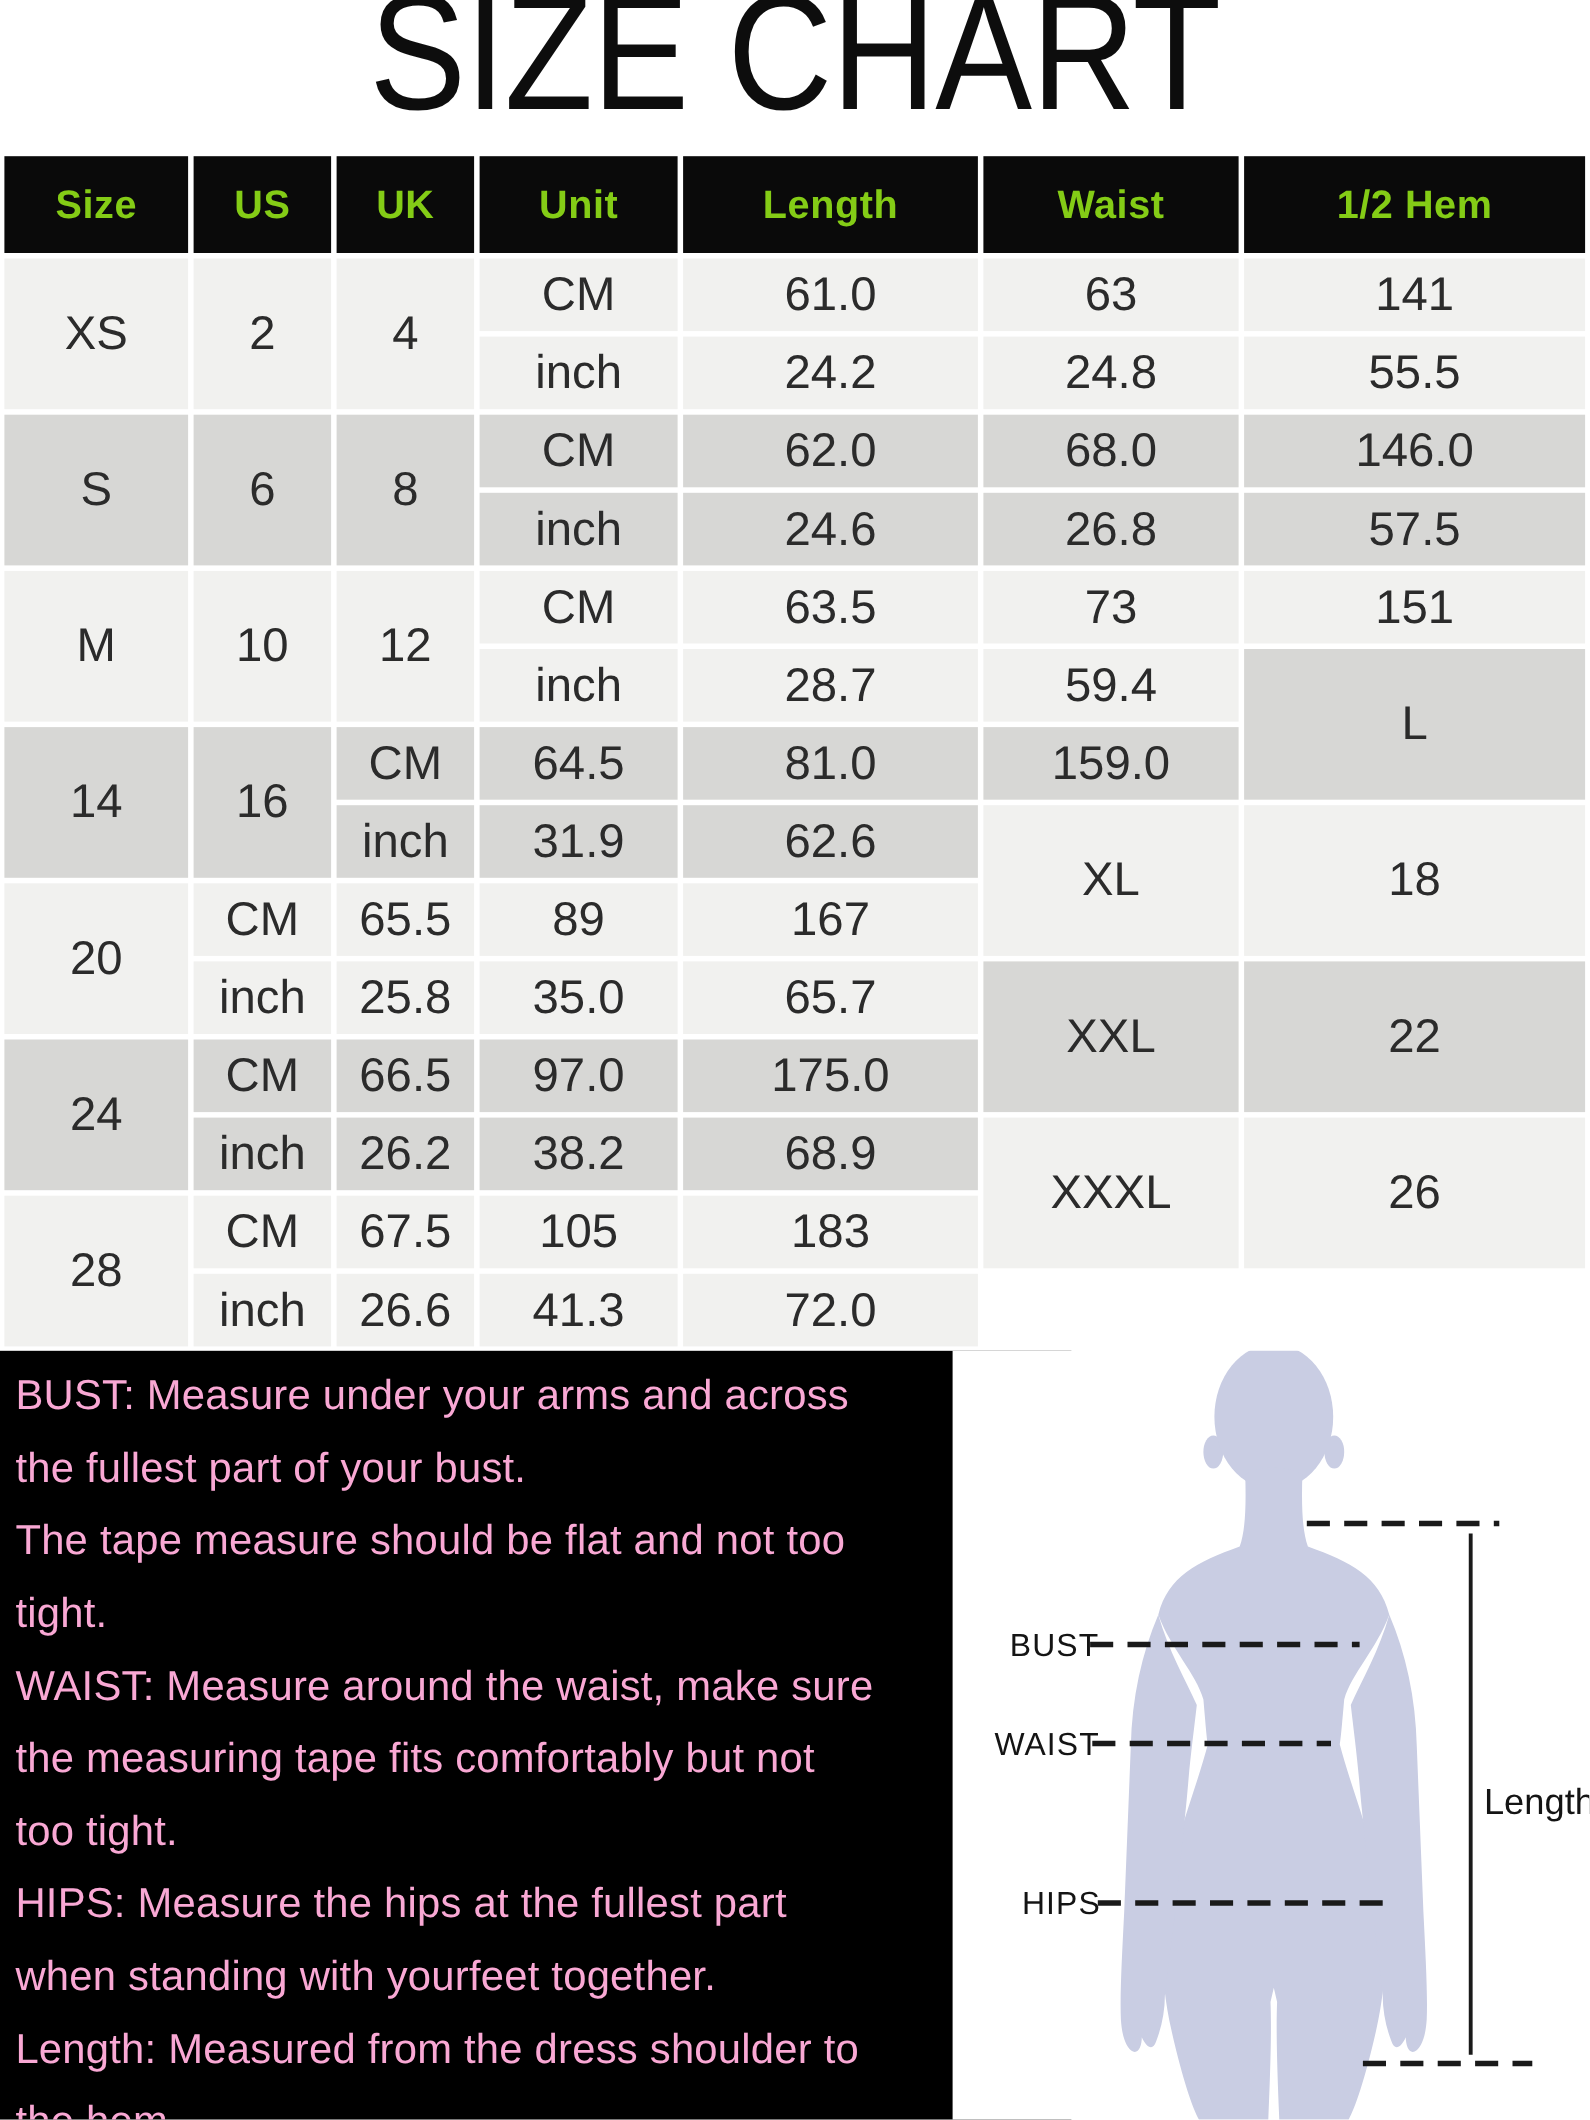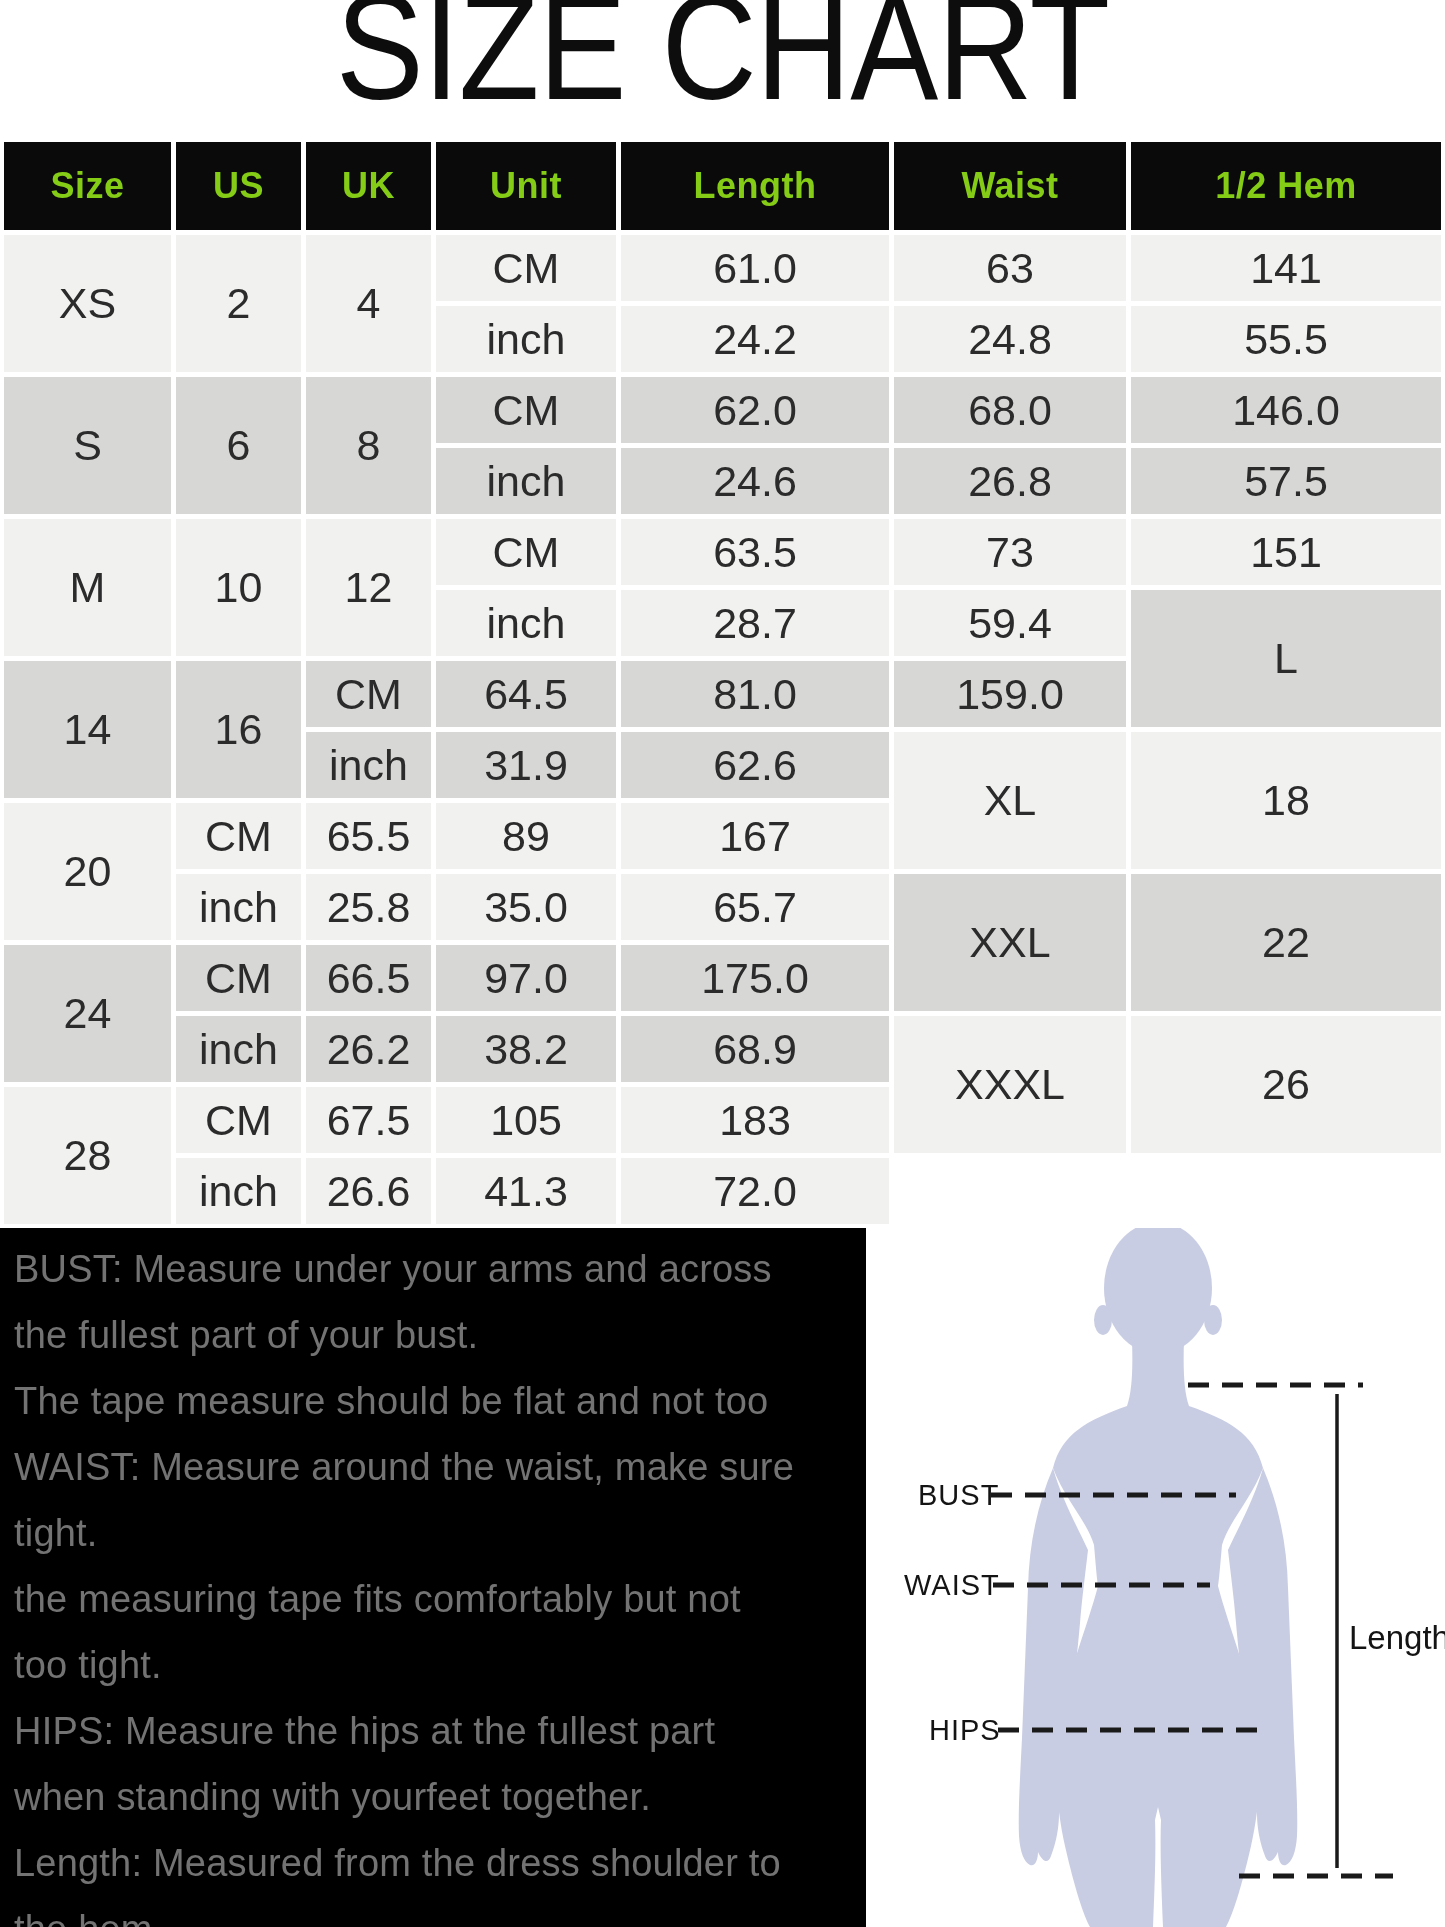--- a/index.html
+++ b/index.html
@@ -52,21 +52,21 @@
   .lt { background: #f1f1ef; }
   .dk { background: #d7d7d5; }
   .m  { grid-row: span 2; }
 
   
   .instructions {
     position: absolute;
     left: 0; top: 1228px;
     width: 974px; height: 699px;
     background: #000000;
-    color: #737373;
+    color: #f9a8d4;
     box-sizing: border-box;
     padding: 8px 0 0 14px;
     overflow: hidden;
   }
   .instructions .line {
     font-size: 38px;
     line-height: 66px;
     white-space: nowrap;
     letter-spacing: 0.2px;
   }
@@ -181,22 +181,22 @@
   <div class="td lt">inch</div>
   <div class="td lt">26.6</div>
   <div class="td lt">41.3</div>
   <div class="td lt">72.0</div>
 </div>
 
 <div class="instructions">
   <div class="line">BUST: Measure under your arms and across</div>
   <div class="line">the fullest part of your bust.</div>
   <div class="line">The tape measure should be flat and not too</div>
+  <div class="line">tight.</div>
   <div class="line">WAIST: Measure around the waist, make sure</div>
-  <div class="line">tight.</div>
   <div class="line">the measuring tape fits comfortably but not</div>
   <div class="line">too tight.</div>
   <div class="line">HIPS: Measure the hips at the fullest part</div>
   <div class="line">when standing with yourfeet together.</div>
   <div class="line">Length: Measured from the dress shoulder to</div>
   <div class="line">the hem.</div>
 </div>
 
 <div class="figure">
   <svg width="579" height="699" viewBox="0 0 579 699" xmlns="http://www.w3.org/2000/svg">

